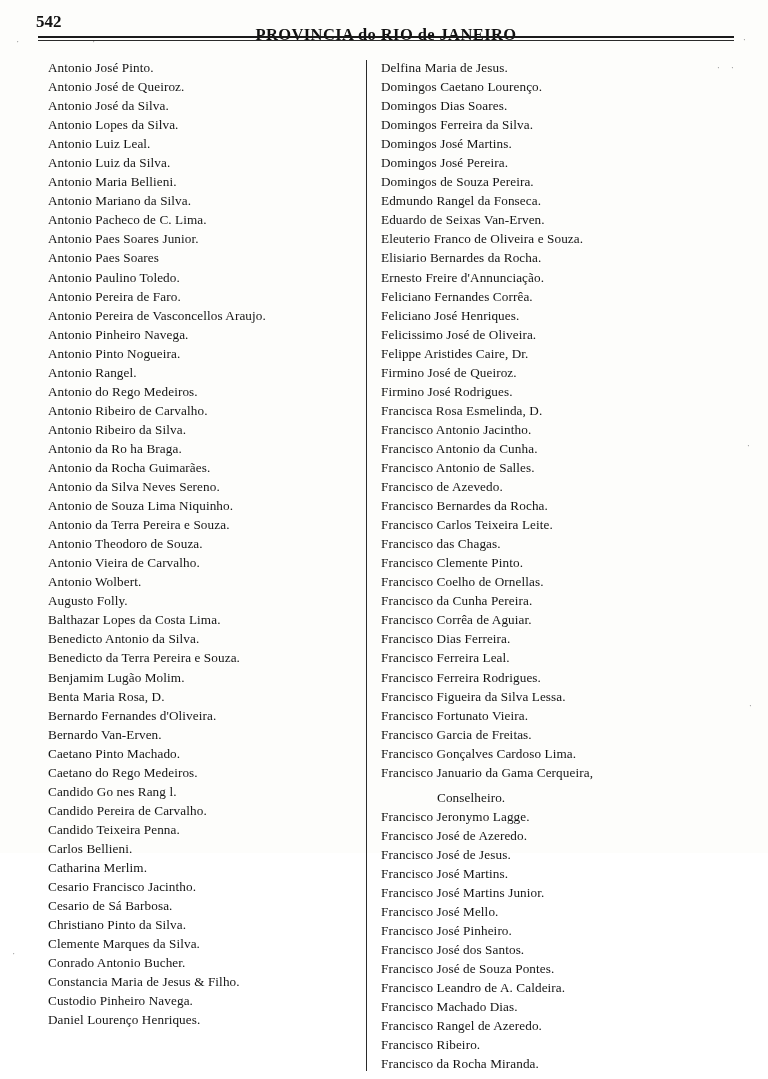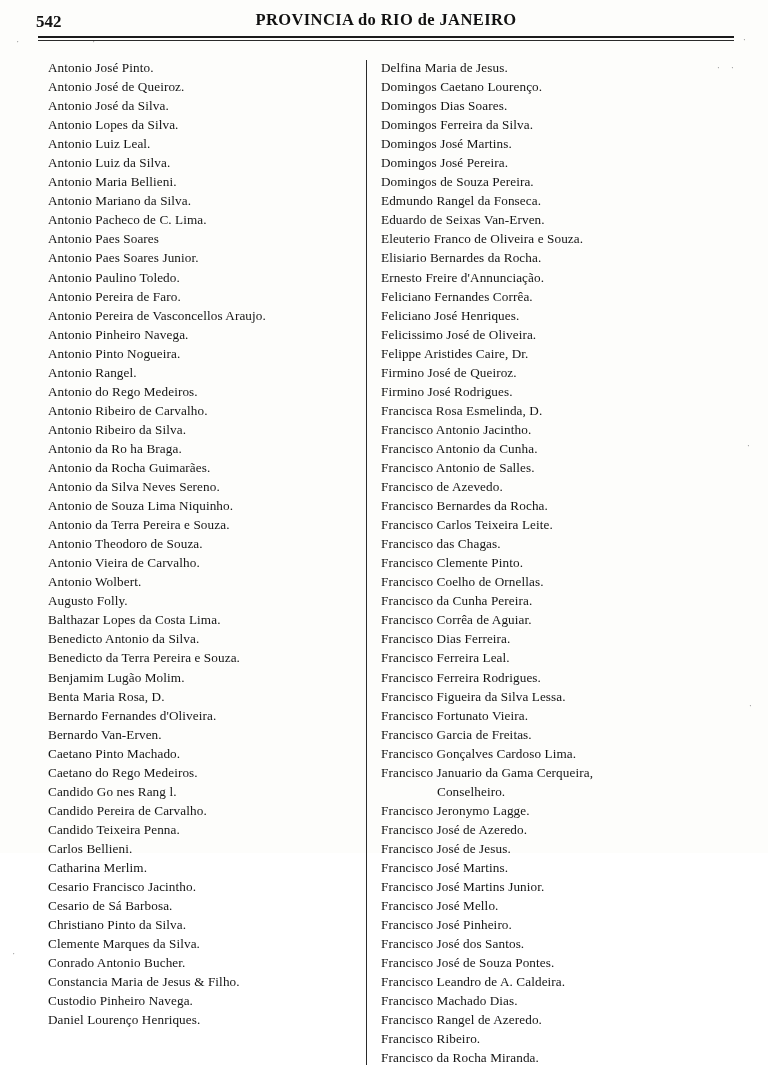--- a/index.html
+++ b/index.html
@@ -40,21 +40,21 @@
     font-family: "Liberation Serif", serif;
     font-weight: bold;
     font-size: 17px;
     letter-spacing: 0px;
     color: #111;
   }
   .running-title {
     position: absolute;
     left: 0;
     right: 0;
-    top: 0;
+    top: 15px;
     text-align: center;
     font-family: "Liberation Serif", serif;
     font-weight: bold;
     font-size: 16.5px;
     letter-spacing: 0.4px;
     color: #111;
     white-space: nowrap;
   }
   .rule {
     position: absolute;
@@ -108,20 +108,21 @@
     letter-spacing: 0.1px;
   }
   .col-left ul.namelist li {
     padding-left: 12px;
   }
   .col-right ul.namelist li {
     padding-left: 4px;
   }
   li.cont {
     white-space: normal;
+    margin-top: 6px;
   }
   li.cont .contline {
     display: block;
     padding-left: 56px;
   }
   
   .mark {
     position: absolute;
     color: #9a9a9a;
     font-size: 10px;
@@ -154,22 +155,22 @@
         <ul class="namelist">
           <li>Antonio José Pinto.</li>
           <li>Antonio José de Queiroz.</li>
           <li>Antonio José da Silva.</li>
           <li>Antonio Lopes da Silva.</li>
           <li>Antonio Luiz Leal.</li>
           <li>Antonio Luiz da Silva.</li>
           <li>Antonio Maria Bellieni.</li>
           <li>Antonio Mariano da Silva.</li>
           <li>Antonio Pacheco de C. Lima.</li>
+          <li>Antonio Paes Soares Junior.</li>
           <li>Antonio Paes Soares</li>
-          <li>Antonio Paes Soares Junior.</li>
           <li>Antonio Paulino Toledo.</li>
           <li>Antonio Pereira de Faro.</li>
           <li>Antonio Pereira de Vasconcellos Araujo.</li>
           <li>Antonio Pinheiro Navega.</li>
           <li>Antonio Pinto Nogueira.</li>
           <li>Antonio Rangel.</li>
           <li>Antonio do Rego Medeiros.</li>
           <li>Antonio Ribeiro de Carvalho.</li>
           <li>Antonio Ribeiro da Silva.</li>
           <li>Antonio da Ro ha Braga.</li>

